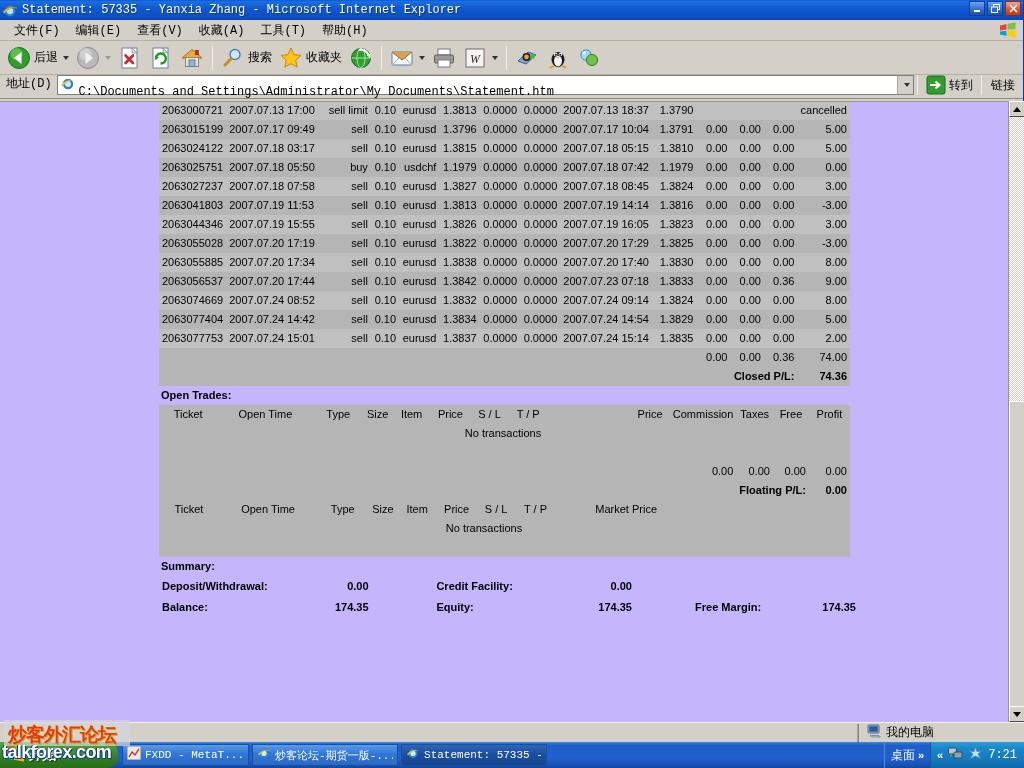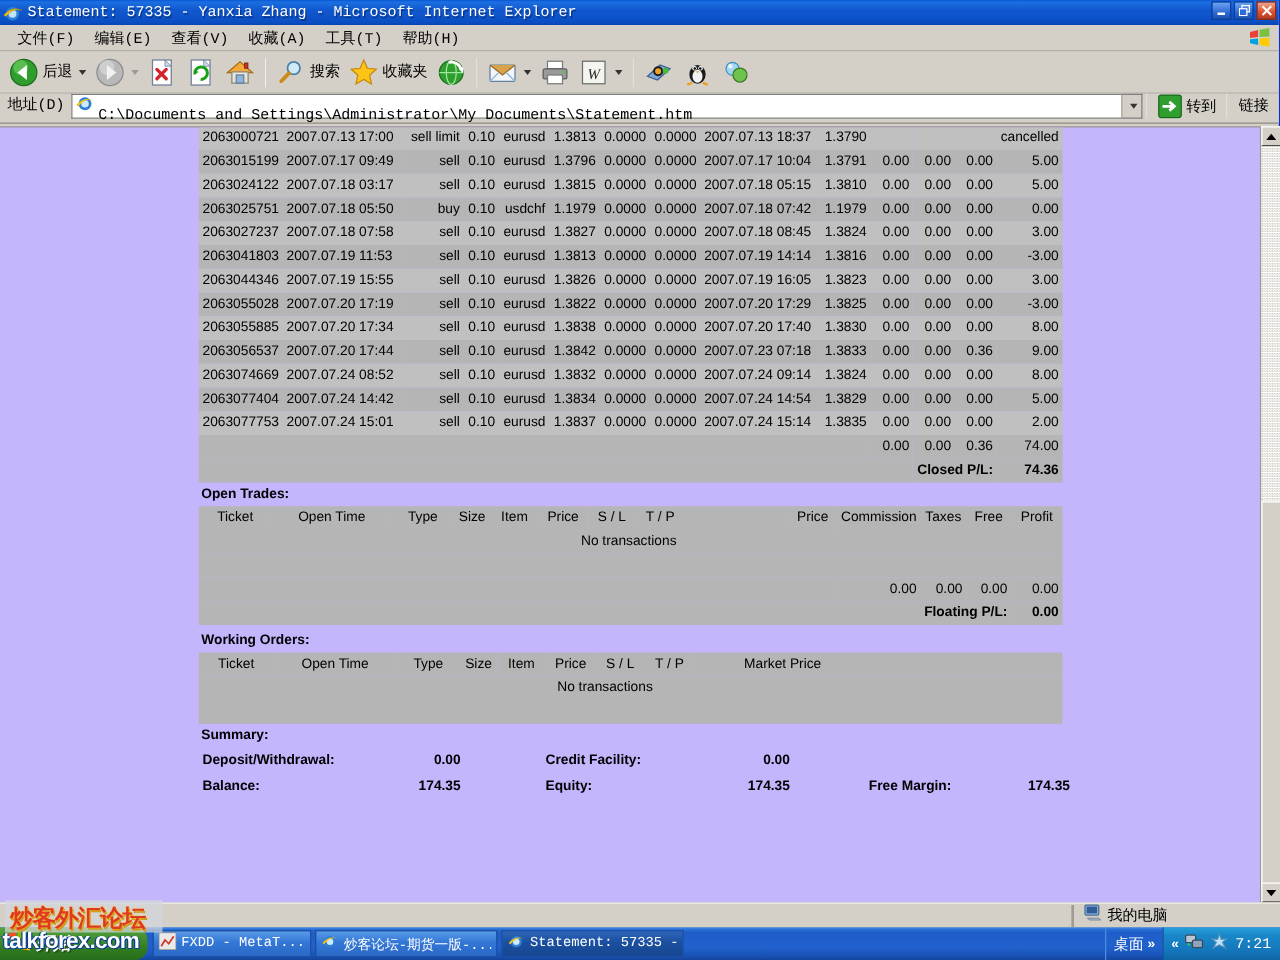--- a/index.html
+++ b/index.html
@@ -815,21 +815,20 @@
                 <td class="num">0.00</td>
               </tr>
               <tr class="even">
                 <td colspan="11"></td>
                 <td class="b num" colspan="2">Floating P/L:</td>
                 <td class="b num">0.00</td>
               </tr>
             </tbody>
           </table>
 
-          <div class="section-title" style="margin-top:3px;">Working Orders:</div>
           <table class="stmt">
             <colgroup>
               <col class="col-ticket">
                 <col class="col-optime">
                 <col class="col-type">
                 <col class="col-size">
               <col class="col-item">
                 <col class="col-price">
                 <col class="col-sl">
                 <col class="col-tp">

